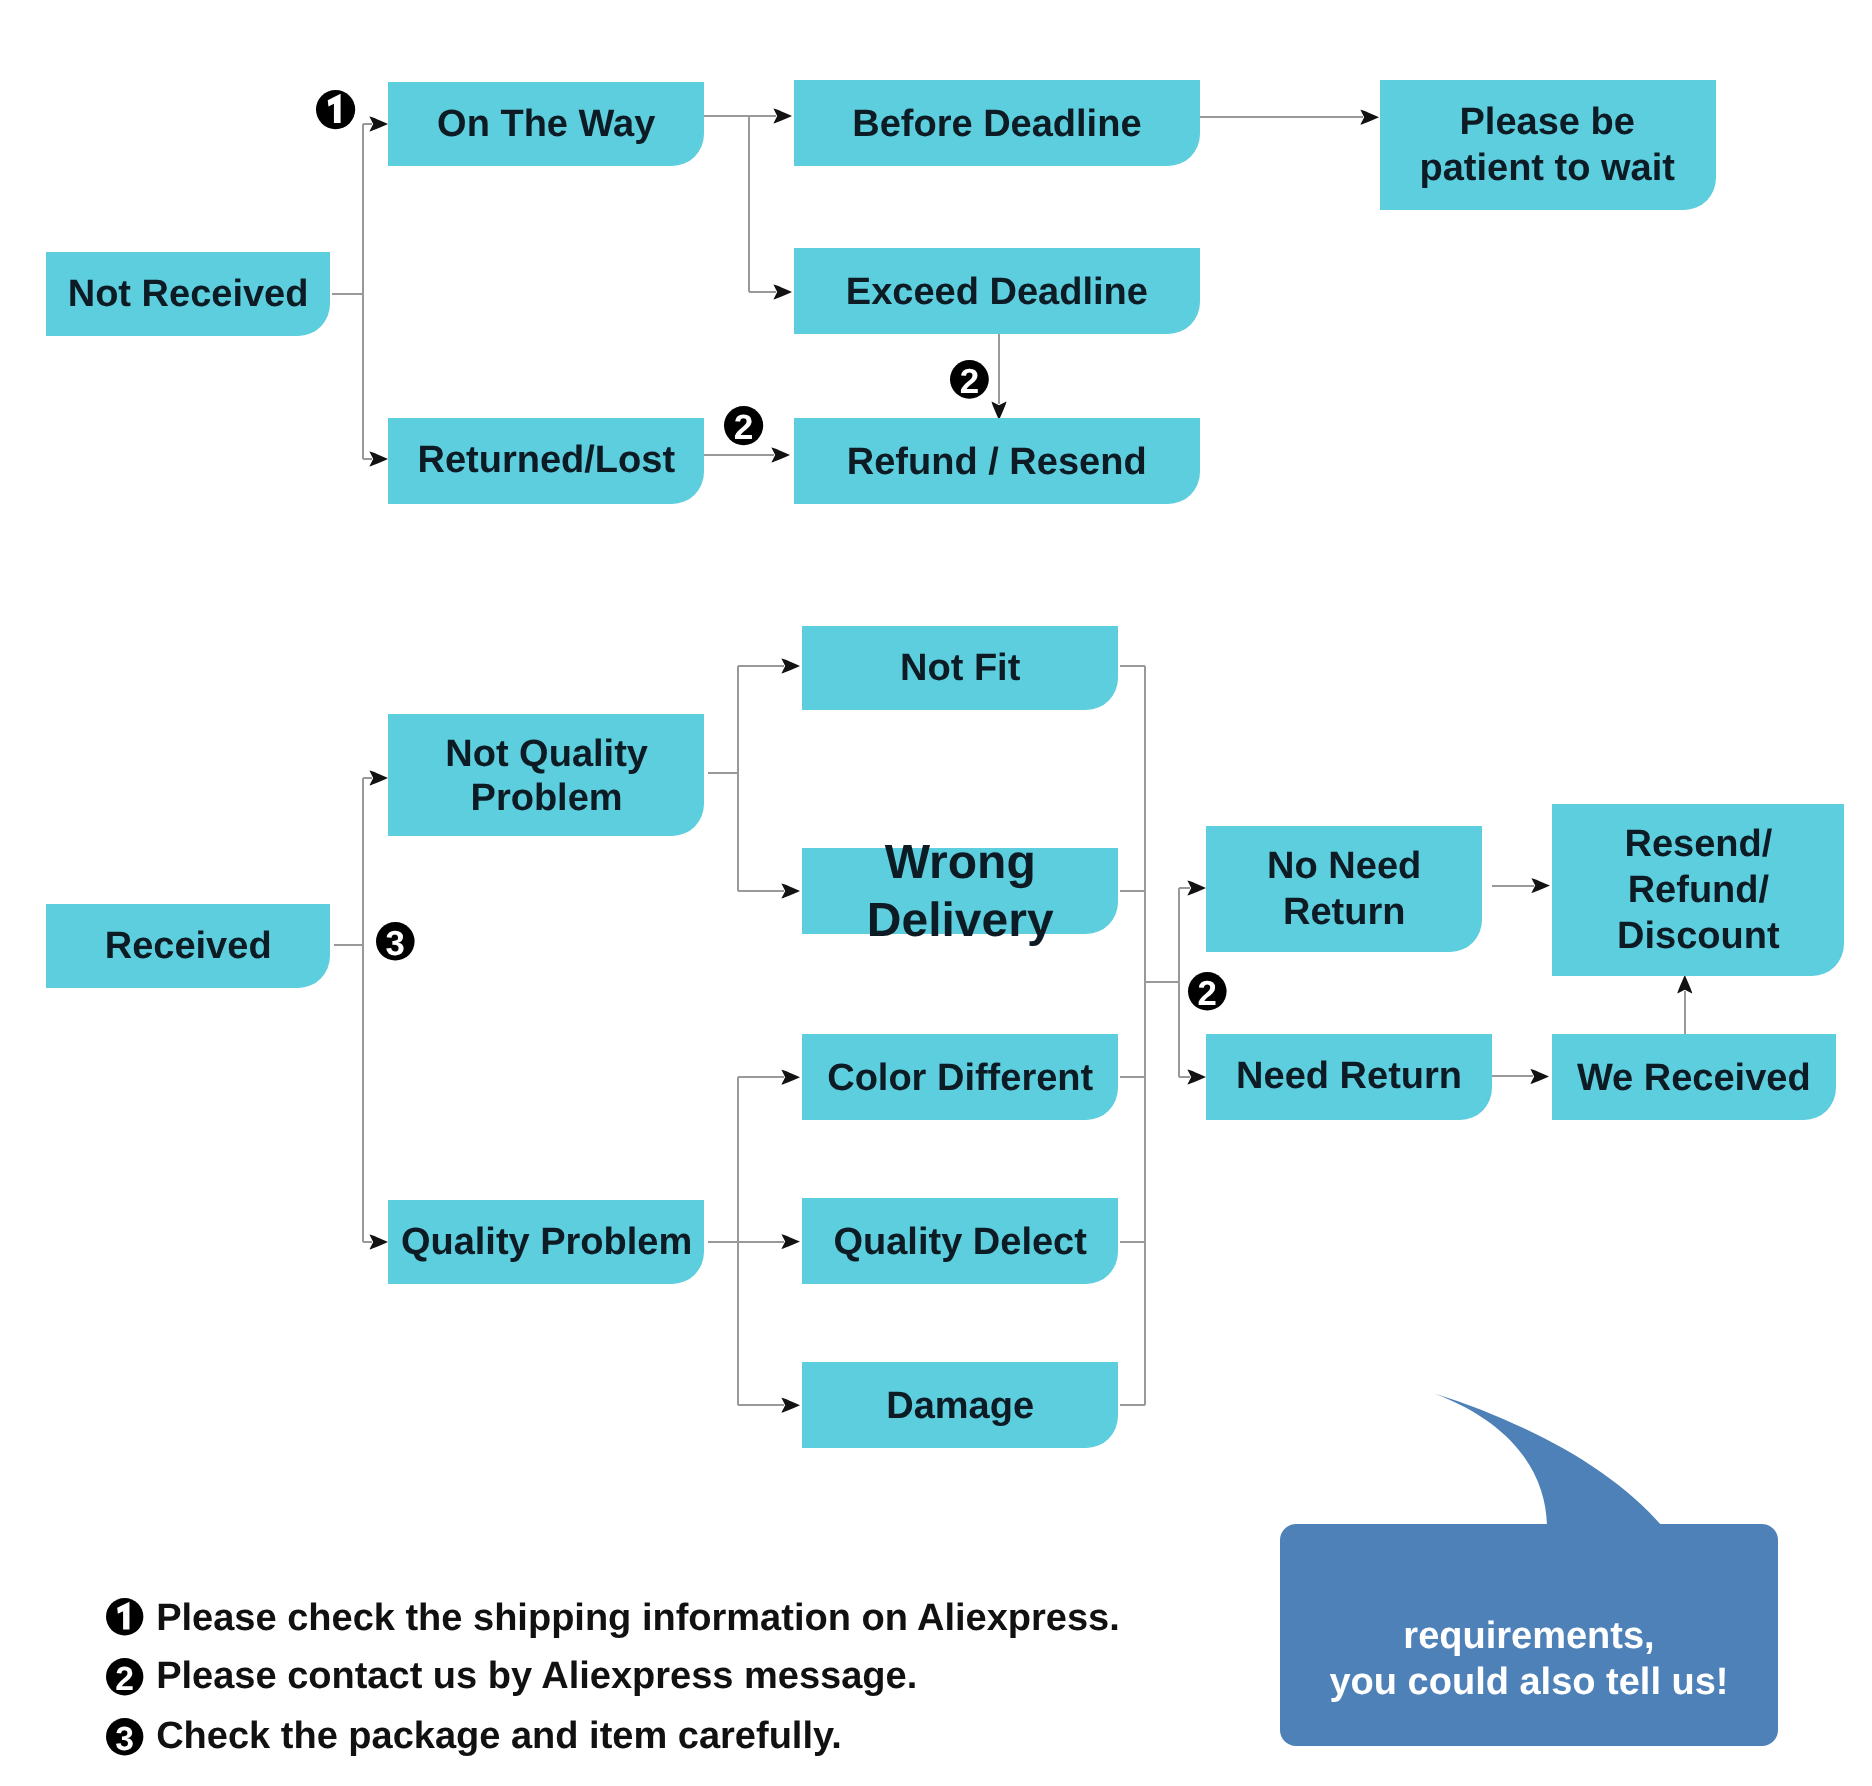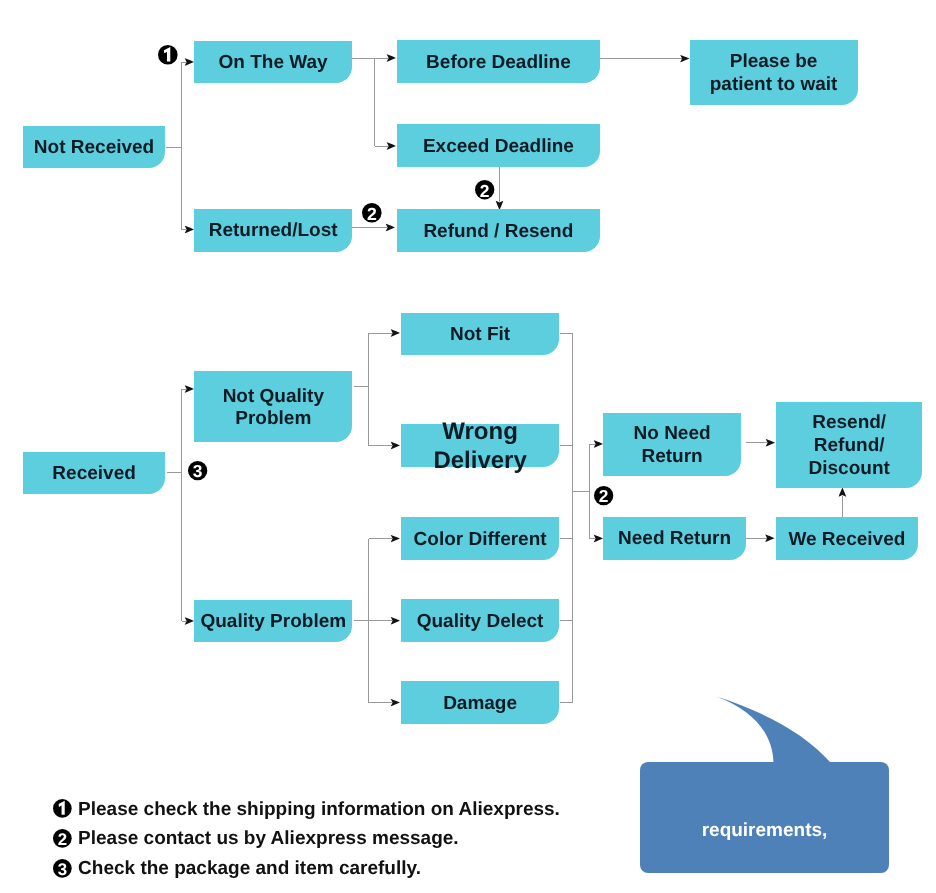--- a/index.html
+++ b/index.html
@@ -106,21 +106,21 @@
       </div>
       <div class="node" style="left: 194.1px; top: 208.9px; width: 158.1px; height: 42.9px; background: rgb(92, 206, 222); border-radius: 0px 0px 16px; font-size: 19px;">
         <div class="nodelabel"><span>Returned/Lost</span></div>
       </div>
       <div class="node" style="left: 396.6px; top: 209.4px; width: 203.5px; height: 42.8px; background: rgb(92, 206, 222); border-radius: 0px 0px 16px; font-size: 19px;">
         <div class="nodelabel"><span>Refund / Resend</span></div>
       </div>
       <div class="node" style="left: 23px; top: 452.1px; width: 142.2px; height: 42.3px; background: rgb(92, 206, 222); border-radius: 0px 0px 16px; font-size: 19px;">
         <div class="nodelabel"><span>Received</span></div>
       </div>
-      <div class="node" style="left: 194.3px; top: 357.4px; width: 158px; height: 71px; background: rgb(92, 206, 222); border-radius: 0px 0px 16px; font-size: 19px; margin-top: 14px;">
+      <div class="node" style="left: 194.3px; top: 357.4px; width: 158px; height: 61px; background: rgb(92, 206, 222); border-radius: 0px 0px 16px; font-size: 19px;">
         <div class="nodelabel"><span>Not Quality</span><br><span>Problem</span></div>
       </div>
       <div class="node" style="left: 194.3px; top: 599.7px; width: 158px; height: 42.2px; background: rgb(92, 206, 222); border-radius: 0px 0px 16px; font-size: 19px;">
         <div class="nodelabel"><span>Quality Problem</span></div>
       </div>
       <div class="node" style="left: 400.8px; top: 312.6px; width: 158.6px; height: 42px; background: rgb(92, 206, 222); border-radius: 0px 0px 16px; font-size: 19px;">
         <div class="nodelabel"><span>Not Fit</span></div>
       </div>
       <div class="node" style="left: 400.8px; top: 423.7px; width: 158.6px; height: 43px; background: rgb(92, 206, 222); border-radius: 0px 0px 16px; font-size: 24px; justify-content: flex-end;">
         <div class="nodelabel"><span>Wrong Delivery</span></div>
@@ -211,16 +211,16 @@
               <circle cx="9.35" cy="9.35" r="9.35" fill="#000000"></circle>
               <text x="9.35" y="15.988499999999998" text-anchor="middle" font-family="Liberation Sans, sans-serif" font-size="16.83" font-weight="bold" fill="#FFFFFF">3</text>
             </svg>
           </div>
           <div class="legtext" style="font-size: 19px; margin-left: 6.5px; line-height: 1; position: relative; top: 0.5px;">Check the package and item carefully.</div>
         </div>
       </div>
     </div>
   <div id="bubblebox">
       <div class="bubble" style="left: 640px; top: 762px; width: 249px; height: 111px; background: rgb(78, 129, 184); font-size: 19px;">
-        <div class="bubbletext"><br><span>requirements,</span><br></div>
+        <div class="bubbletext"><br><span>requirements,</span><br><span>you could also tell us!</span></div>
       </div>
     </div>
 </div>
 
 </body></html>

